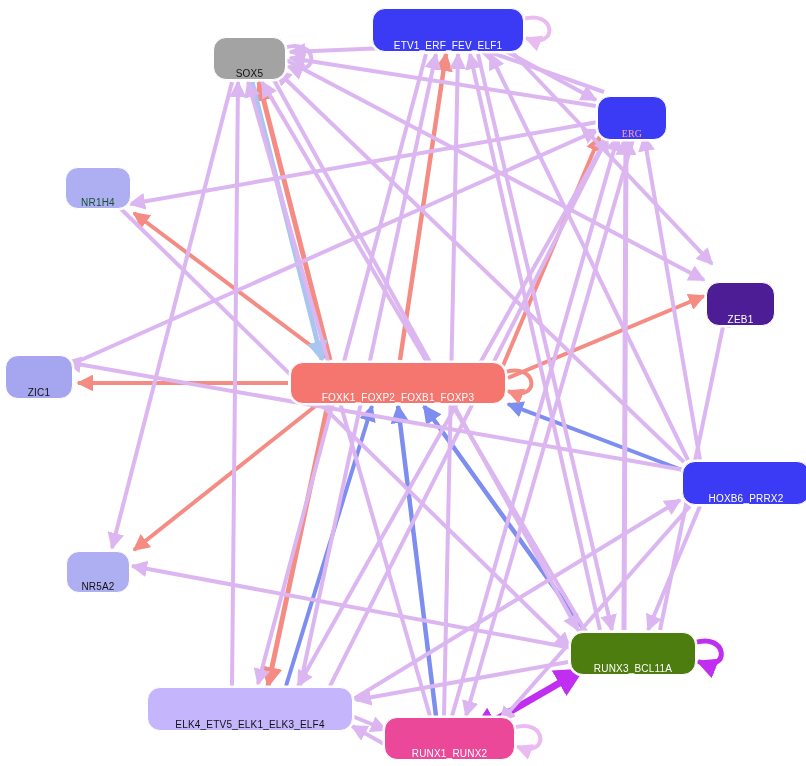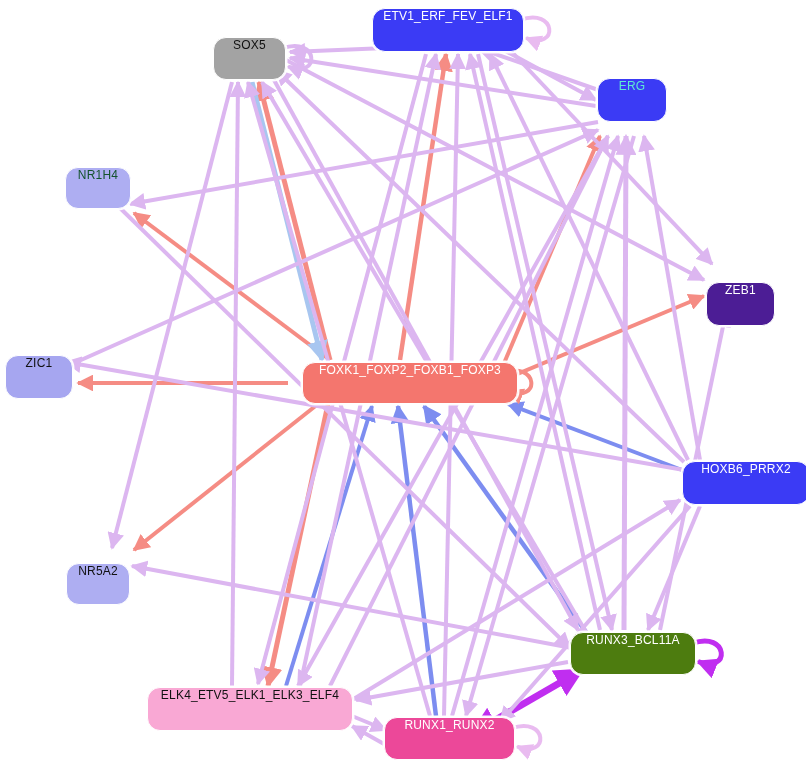--- a/index.html
+++ b/index.html
@@ -19,26 +19,26 @@
     position: absolute;
     left: 0;
     top: 0;
     width: 806px;
     height: 766px;
   }
   .node {
     position: absolute;
     box-sizing: border-box;
     display: flex;
-    align-items: flex-start;
+    align-items: flex-end;
     justify-content: center;
     border-radius: 13px;
     border: 1.2px solid #ffffff;
     box-shadow: 0 0 0 1.5px rgba(255,255,255,0.95);
-    font-size: 12px;
+    font-size: 10px;
     letter-spacing: 0.2px;
     white-space: nowrap;
     z-index: 5;
     cursor: pointer;
     user-select: none;
   }
 </style>
 </head>
 <body>
 
@@ -138,44 +138,44 @@
       <path d="M 692 643.5 C 729 630.5, 731 674.5, 698 661.5" fill="none" stroke="#c02ef0" stroke-width="5" marker-end="url(#arw-end-3)"></path>
       <path d="M 511 728.5 C 548 715.5, 550 759.5, 517 746.5" fill="none" stroke="#e9bbf0" stroke-width="4" marker-end="url(#arw-loop-RUNX1RUNX2)"></path>
     </svg>
   <div id="node-layer">
       <div class="node" style="left: 372px; top: 8px; width: 152px; height: 44px; background: rgb(59, 59, 245); color: rgb(255, 255, 255);">
         <span>ETV1_ERF_FEV_ELF1</span>
       </div>
       <div class="node" style="left: 213px; top: 37px; width: 73px; height: 43px; background: #a3a3a3; color: rgb(17, 17, 17);">
         <span>SOX5</span>
       </div>
-      <div class="node" style="left: 597px; top: 78px; width: 70px; height: 44px; background: rgb(59, 59, 245); color: #5eead4;">
+      <div class="node" style="left: 597px; top: 96px; width: 70px; height: 44px; background: rgb(59, 59, 245); color: #fca5a5; font-family: Liberation Serif, serif;">
         <span>ERG</span>
       </div>
       <div class="node" style="left: 65px; top: 167px; width: 66px; height: 42px; background: rgb(174, 174, 242); color: #14532d;">
         <span>NR1H4</span>
       </div>
       <div class="node" style="left: 706px; top: 282px; width: 69px; height: 44px; background: #4c1d95; color: rgb(255, 255, 255);">
         <span>ZEB1</span>
       </div>
       <div class="node" style="left: 5px; top: 355px; width: 68px; height: 44px; background: rgb(166, 166, 240); color: rgb(17, 17, 17);">
         <span>ZIC1</span>
       </div>
-      <div class="node" style="left: 290px; top: 362px; width: 216px; height: 42px; background: rgb(244, 118, 110); color: rgb(255, 255, 255); margin-left: 12px;">
+      <div class="node" style="left: 290px; top: 362px; width: 216px; height: 42px; background: rgb(244, 118, 110); color: rgb(255, 255, 255);">
         <span>FOXK1_FOXP2_FOXB1_FOXP3</span>
       </div>
       <div class="node" style="left: 682px; top: 461px; width: 128px; height: 44px; background: rgb(59, 59, 245); color: rgb(255, 255, 255);">
         <span>HOXB6_PRRX2</span>
       </div>
-      <div class="node" style="left: 66px; top: 563px; width: 64px; height: 42px; background: rgb(174, 174, 242); color: rgb(17, 17, 17);">
+      <div class="node" style="left: 66px; top: 551px; width: 64px; height: 42px; background: rgb(174, 174, 242); color: rgb(17, 17, 17);">
         <span>NR5A2</span>
       </div>
       <div class="node" style="left: 570px; top: 632px; width: 126px; height: 43px; background: #4d7c0f; color: rgb(255, 255, 255);">
         <span>RUNX3_BCL11A</span>
       </div>
-      <div class="node" style="left: 147px; top: 687px; width: 206px; height: 44px; background: #f9a8d4; color: rgb(17, 17, 17);">
+      <div class="node" style="left: 147px; top: 687px; width: 206px; height: 44px; background: #c4b5fd; color: rgb(17, 17, 17);">
         <span>ELK4_ETV5_ELK1_ELK3_ELF4</span>
       </div>
       <div class="node" style="left: 384px; top: 717px; width: 131px; height: 43px; background: #ec4899; color: rgb(255, 255, 255);">
         <span>RUNX1_RUNX2</span>
       </div>
     </div>
 </div>
 
 </body></html>

